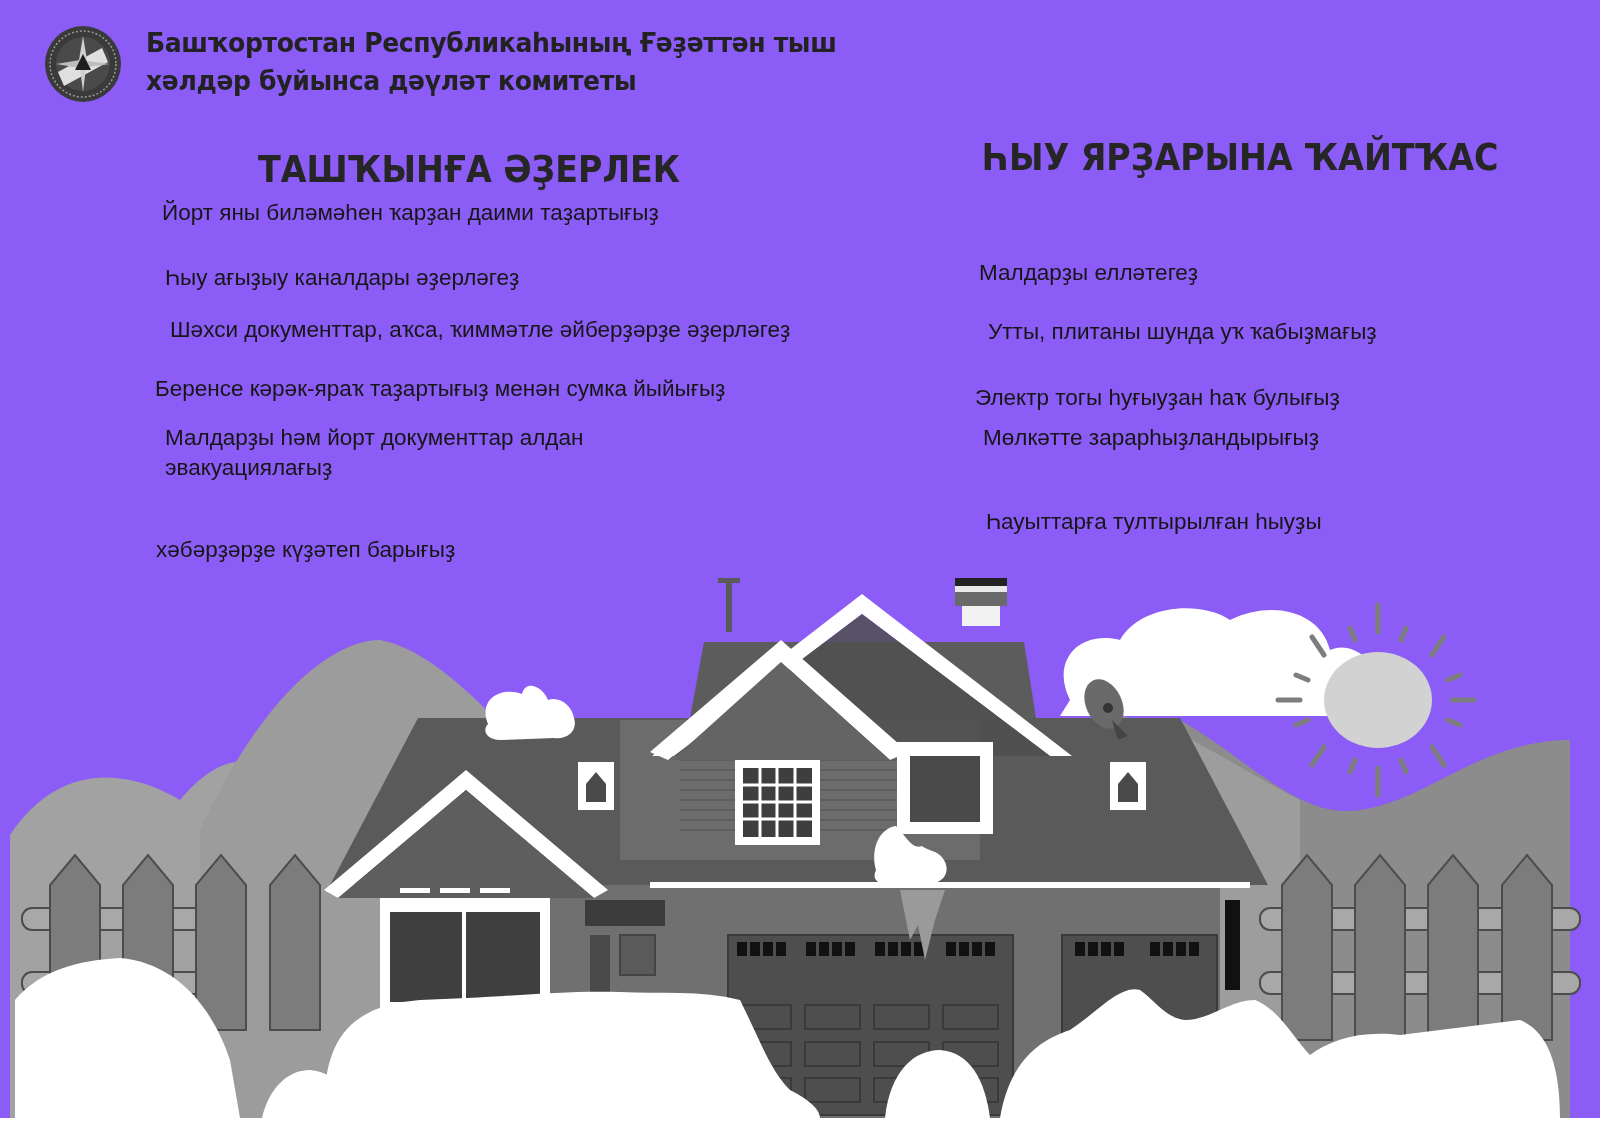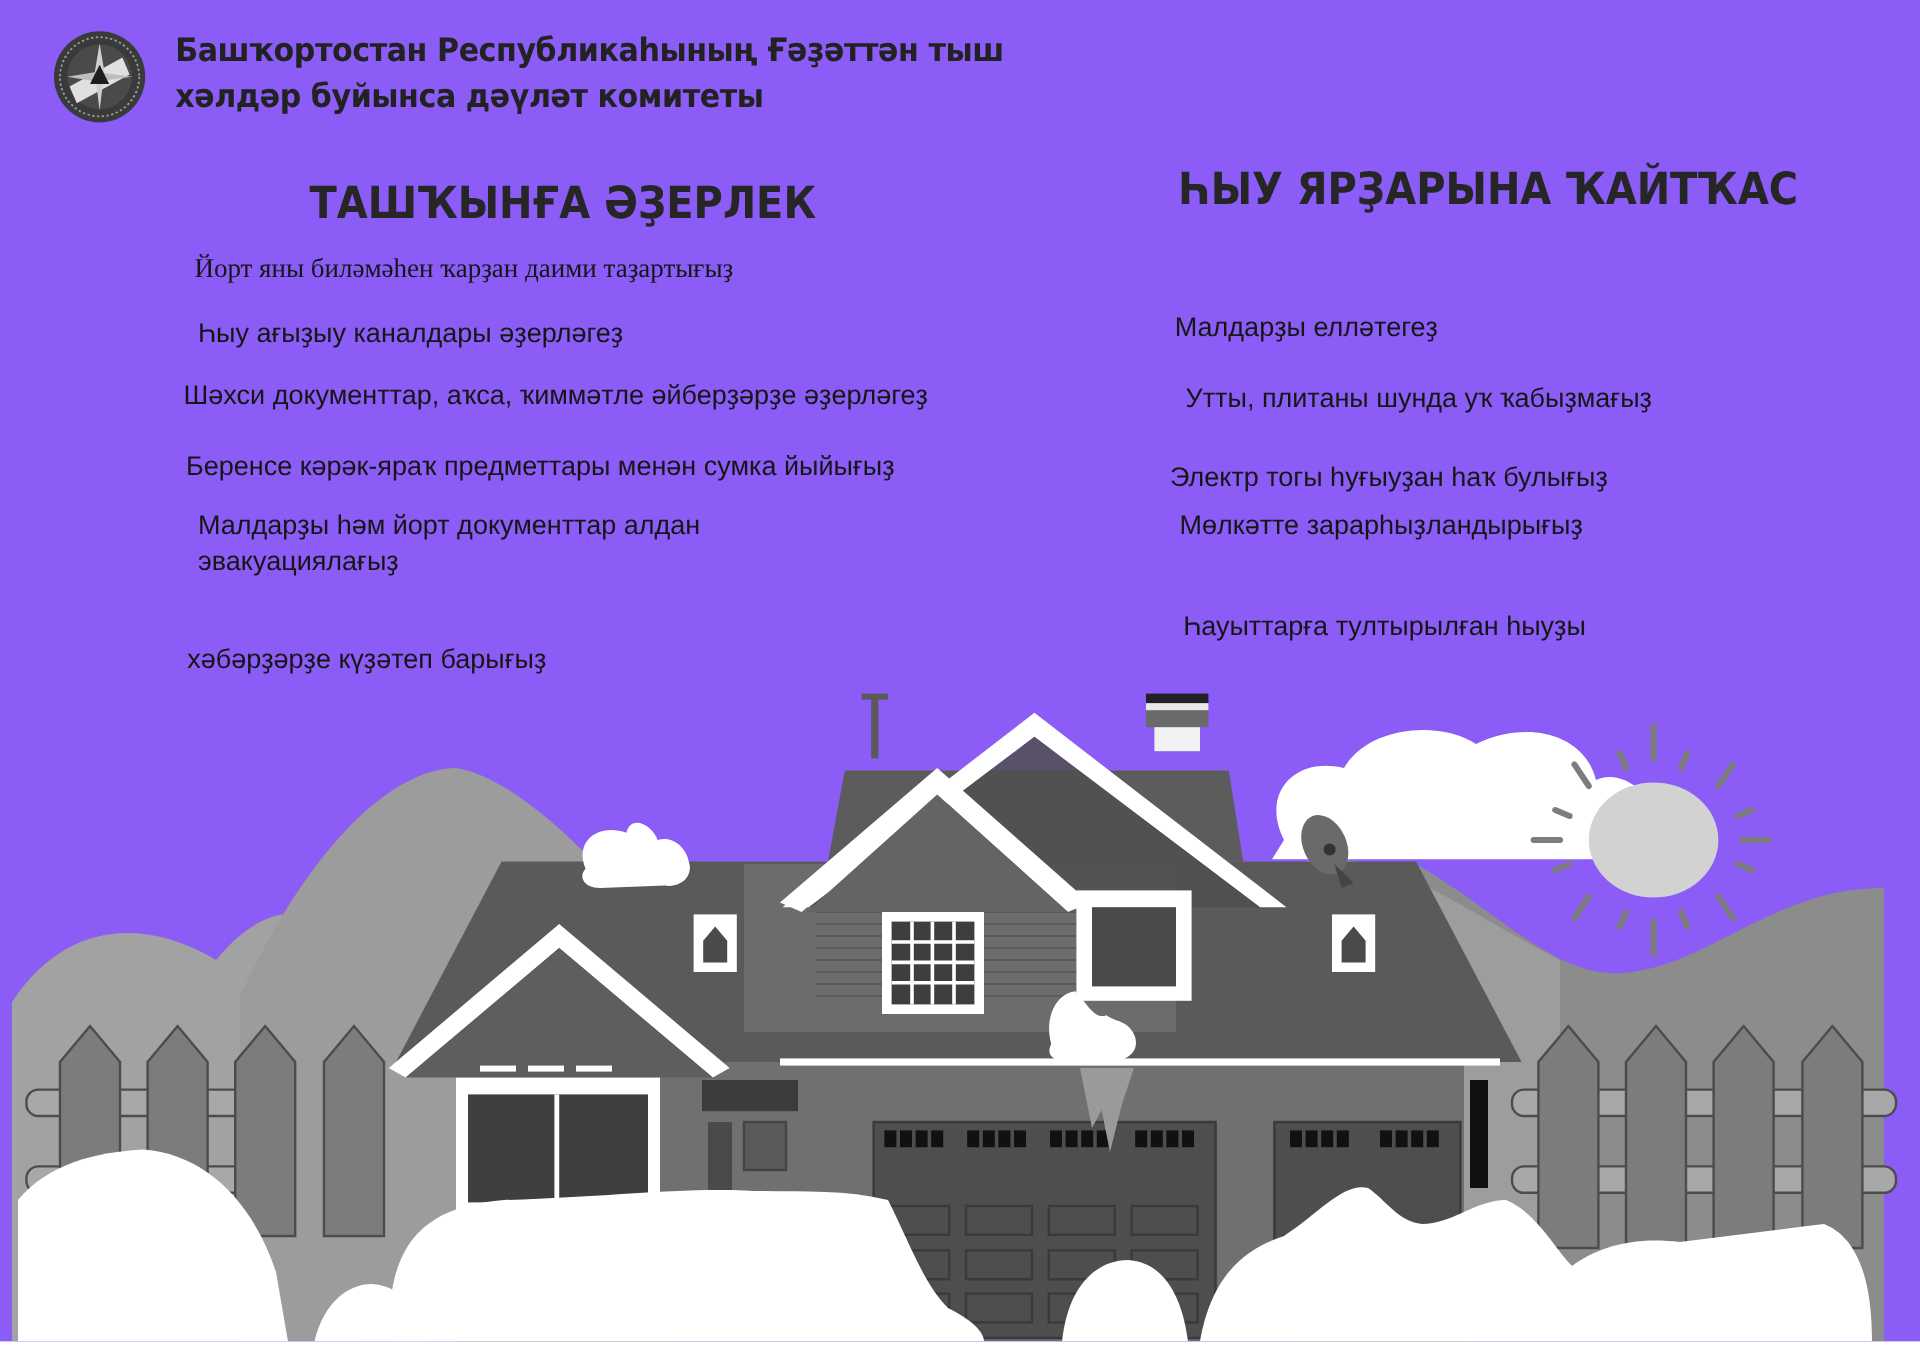--- a/index.html
+++ b/index.html
@@ -34,24 +34,24 @@
     <polygon points="41,30 49,46 33,46" fill="#1e1e1e"></polygon>
   </svg>
 
   <div class="org-title">
     <div>Башҡортостан Республикаһының Ғәҙәттән тыш</div>
     <div>хәлдәр буйынса дәүләт комитеты</div>
   </div>
 
   <div class="col-heading h-left">ТАШҠЫНҒА ӘҘЕРЛЕК</div>
 
-  <div class="tip" style="left:162px; top:209px;font-family:Liberation Serif, serif;">Йорт яны биләмәһен ҡарҙан даими таҙартығыҙ</div>
+  <div class="tip" style="left:162px; top:198px;">Йорт яны биләмәһен ҡарҙан даими таҙартығыҙ</div>
   <div class="tip" style="left:165px; top:263px;">Һыу ағыҙыу каналдары әҙерләгеҙ</div>
-  <div class="tip" style="left:153px; top:315px;">Шәхси документтар, аҡса, ҡиммәтле әйберҙәрҙе әҙерләгеҙ</div>
-  <div class="tip" style="left:155px; top:374px;">Беренсе кәрәк-яраҡ предметтары менән сумка йыйығыҙ</div>
+  <div class="tip" style="left:170px; top:315px;">Шәхси документтар, аҡса, ҡиммәтле әйберҙәрҙе әҙерләгеҙ</div>
+  <div class="tip" style="left:155px; top:374px;">Беренсе кәрәк-яраҡ таҙартығыҙ менән сумка йыйығыҙ</div>
   <div class="tip" style="left:165px; top:423px;">
     <div>Малдарҙы һәм йорт документтар алдан</div>
     <div>эвакуациялағыҙ</div>
   </div>
   <div class="tip" style="left:143px; top:535px;margin-left:13px;">хәбәрҙәрҙе күҙәтеп барығыҙ</div>
 
   <div class="col-heading h-right">ҺЫУ ЯРҘАРЫНА ҠАЙТҠАС</div>
 
   <div class="tip" style="left:979px; top:258px;">Малдарҙы елләтегеҙ</div>
   <div class="tip" style="left:988px; top:317px;">Утты, плитаны шунда уҡ ҡабыҙмағыҙ</div>

